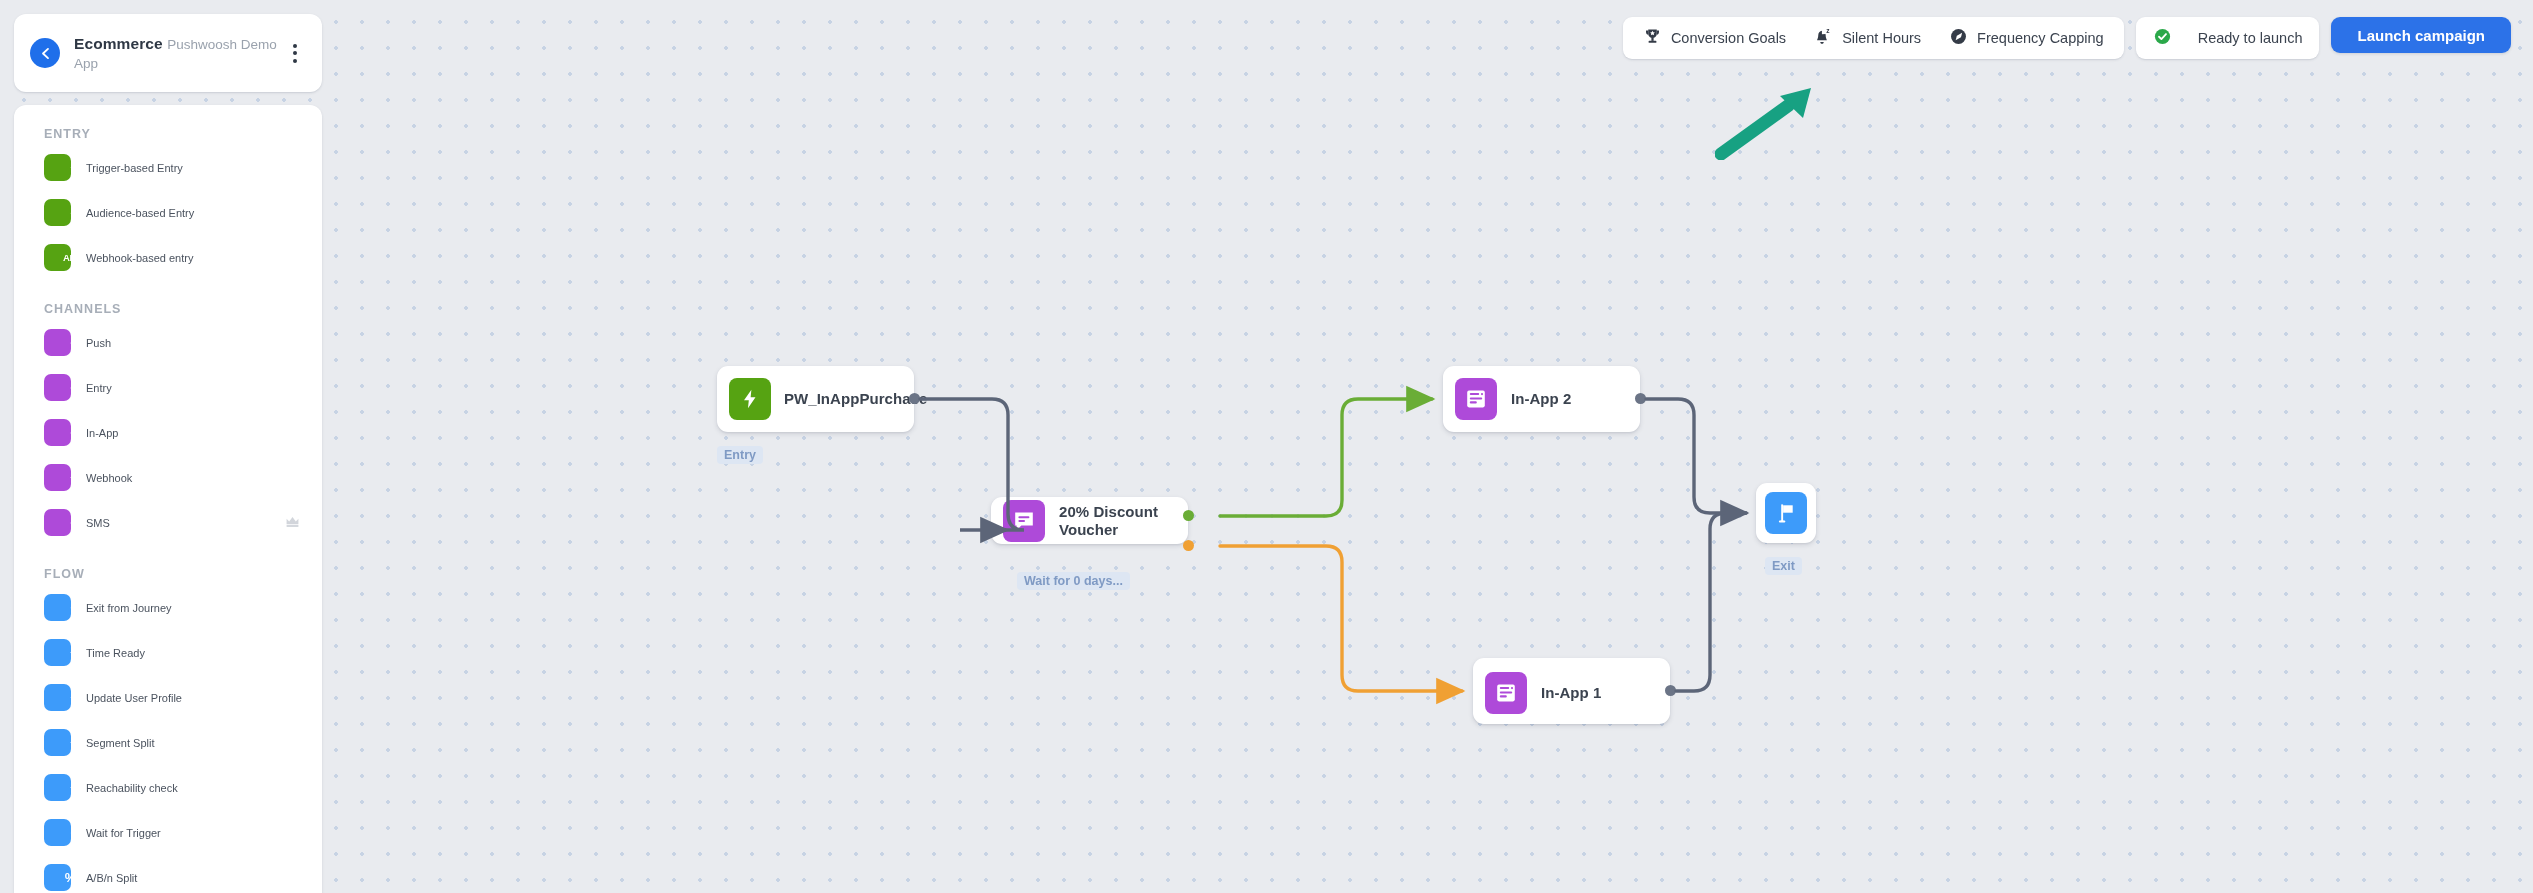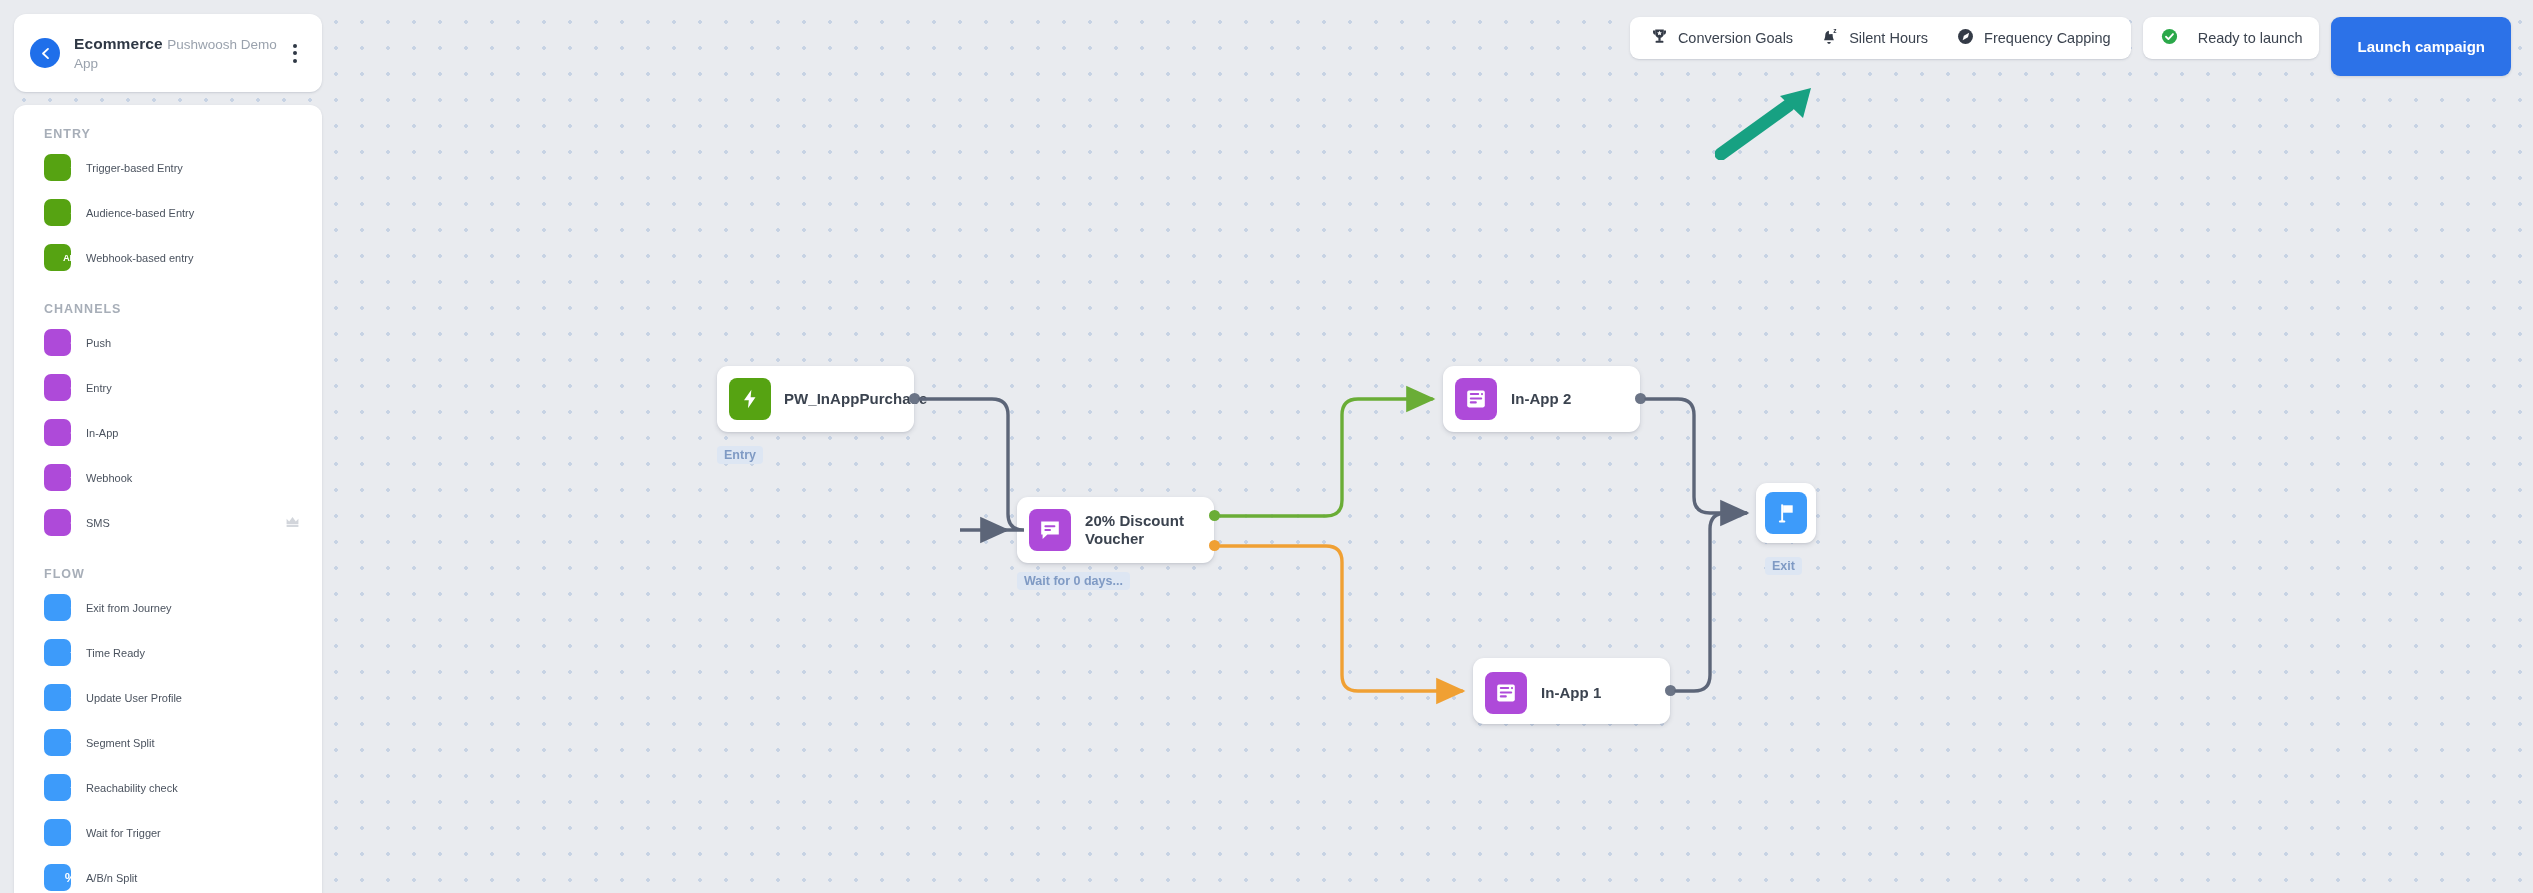--- a/index.html
+++ b/index.html
@@ -107,27 +107,27 @@
     box-shadow: 0 1px 3px rgba(28,40,64,.10), 0 1px 1px rgba(28,40,64,.05);
     height: 42px; padding: 0 6px;
   }
   .tb-item {
     display: flex; align-items: center; gap: 9px;
     padding: 0 14px; height: 34px; border-radius: 6px;
     font-size: 14.5px; color: #3b434f; cursor: pointer; white-space: nowrap;
   }
   #status-pill {
     margin-left: 12px; padding: 0 17px;
-    display: flex; align-items: center; gap: 19px;
+    display: flex; align-items: center; gap: 26px;
     background: #fff; border-radius: 9px; height: 42px;
     font-size: 14.5px; color: #3b434f; white-space: nowrap;
     box-shadow: 0 1px 3px rgba(28,40,64,.10), 0 1px 1px rgba(28,40,64,.05);
   }
   #launch-btn {
-    margin-left: 12px; height: 59px; padding: 0 26px;
+    margin-left: 12px; height: 36px; padding: 0 26px;
     display: flex; align-items: center; justify-content: center;
     background: #2c72e8; color: #fff; border: 0; border-radius: 9px;
     font-size: 15px; font-weight: bold; cursor: pointer;
     font-family: "Liberation Sans", sans-serif; white-space: nowrap;
     box-shadow: 0 1px 3px rgba(28,40,64,.14);
   }
 
   
   #flow { position: absolute; inset: 0; z-index: 10; }
   #edges { position: absolute; left: 0; top: 0; width: 2533px; height: 893px; z-index: 11; pointer-events: none; }
@@ -167,21 +167,21 @@
   .port.gray  { background: #6b7486; }
   .port.green { background: #6aad36; }
   .port.orange{ background: #f0a033; }
 
   
   #node-entry { left: 717px; top: 366px; width: 197px; height: 66px; padding: 0 0 0 12px; }
   #node-entry .node-title { margin-left: 13px; width: 115px; }
   #badge-entry { left: 717px; top: 446px; }
 
   
-  #node-push { left: 1017px; top: 497px; width: 197px; height: 66px; padding: 0 0 0 12px; justify-content: space-between; }
+  #node-push { left: 991px; top: 497px; width: 197px; height: 47px; padding: 0 0 0 12px; justify-content: space-between; }
   #badge-push { left: 1017px; top: 572px; }
 
   
   #node-inapp2 { left: 1443px; top: 366px; width: 197px; height: 66px; padding: 0 0 0 12px; }
   
   #node-inapp1 { left: 1473px; top: 658px; width: 197px; height: 66px; padding: 4px 0 0 12px; }
 
   
   #node-exit {
     left: 1756px; top: 483px; width: 60px; height: 60px;

